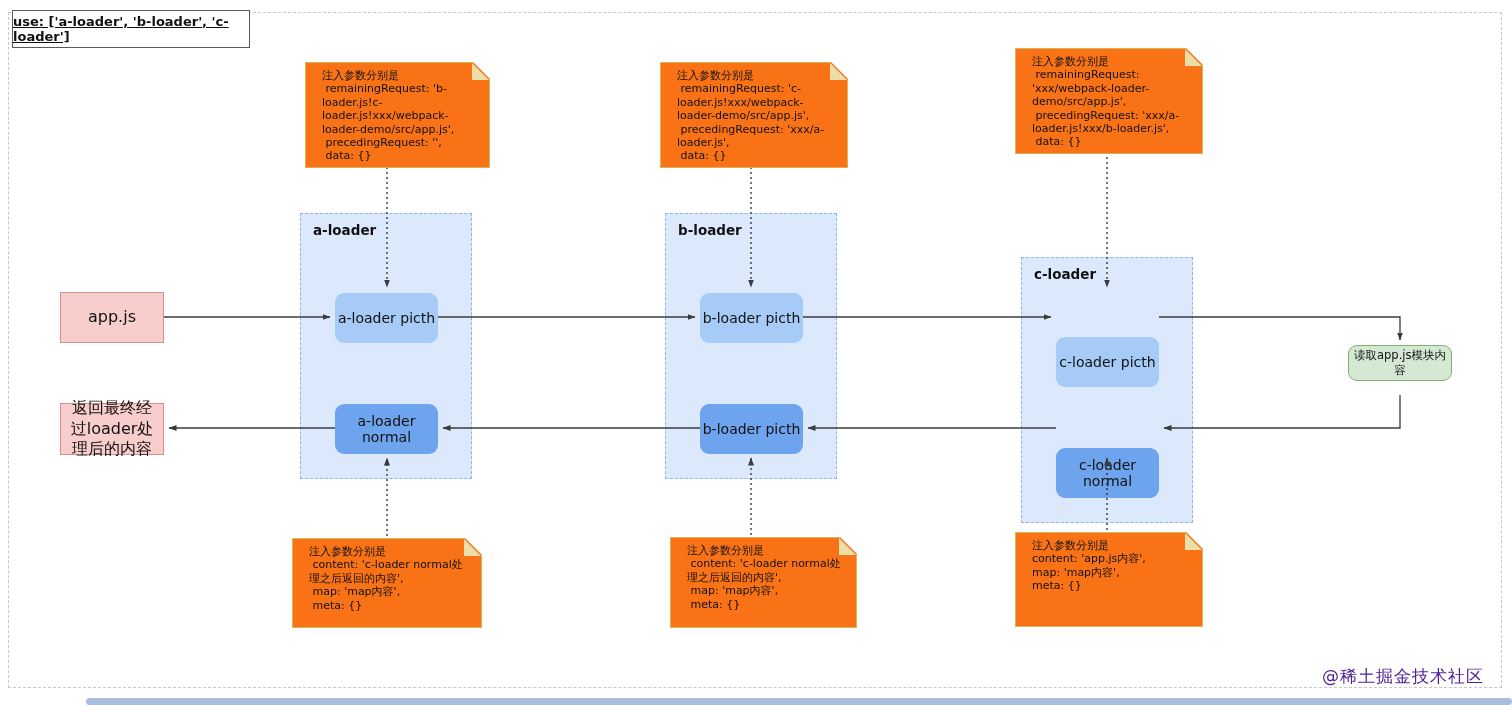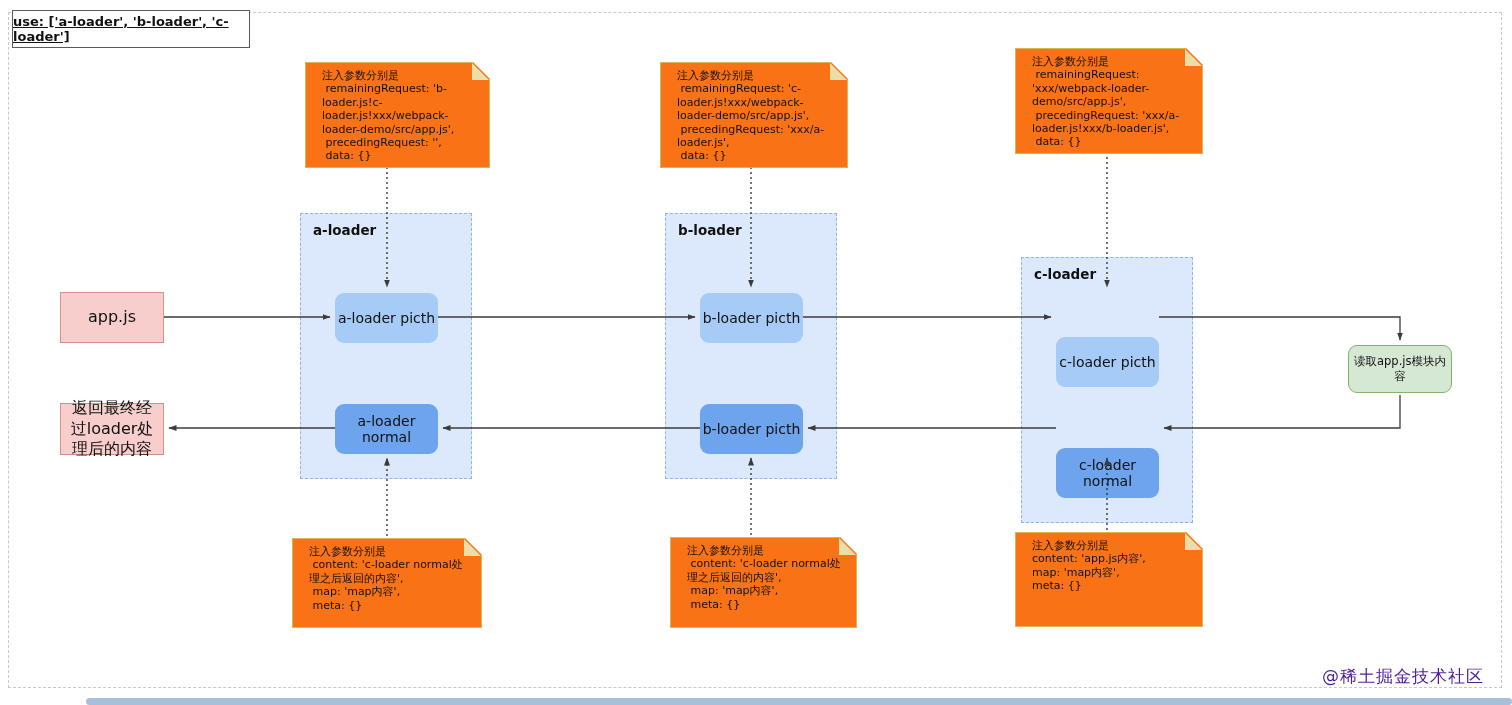--- a/index.html
+++ b/index.html
@@ -25,21 +25,21 @@
   .lane-label { position:absolute; left:12px; top:8px; font-weight:bold; font-size:13.5px; }
   .inner-box { position:absolute; left:34px; width:103px; height:50px; border-radius:9px;
                display:flex; align-items:center; justify-content:center; font-size:14px;
                text-align:center; }
   .pitch-box  { top:79px;  background:#a5cbf6; }
   .normal-box { top:190px; background:#6ea4ed; }
 
   .pink-box { position:absolute; left:60px; width:104px; background:#f8cecc;
               border:1px solid #d6908c; display:flex; align-items:center; justify-content:center;
               font-size:16px; text-align:center; padding:2px 5px; line-height:1.3; }
-  .green-box { position:absolute; left:1348px; top:345px; width:104px; height:48px;
+  .green-box { position:absolute; left:1348px; top:345px; width:104px; height:36px;
                background:#d5e8d4; border:1px solid #82b366; border-radius:9px;
                display:flex; align-items:center; justify-content:center; font-size:11.5px;
                text-align:center; }
 
   .arrows { position:absolute; left:0; top:0; width:1512px; height:705px; pointer-events:none; z-index:1; }
   .solid  { stroke:#3b3b3b; stroke-width:1.3; fill:none; }
   .dotted { stroke:#2b2b2b; stroke-width:1.3; fill:none; stroke-dasharray:2 3; }
 
   .watermark { position:absolute; left:1322px; top:665px; font-size:17px; color:#4c1d95;
                letter-spacing:1px; }

